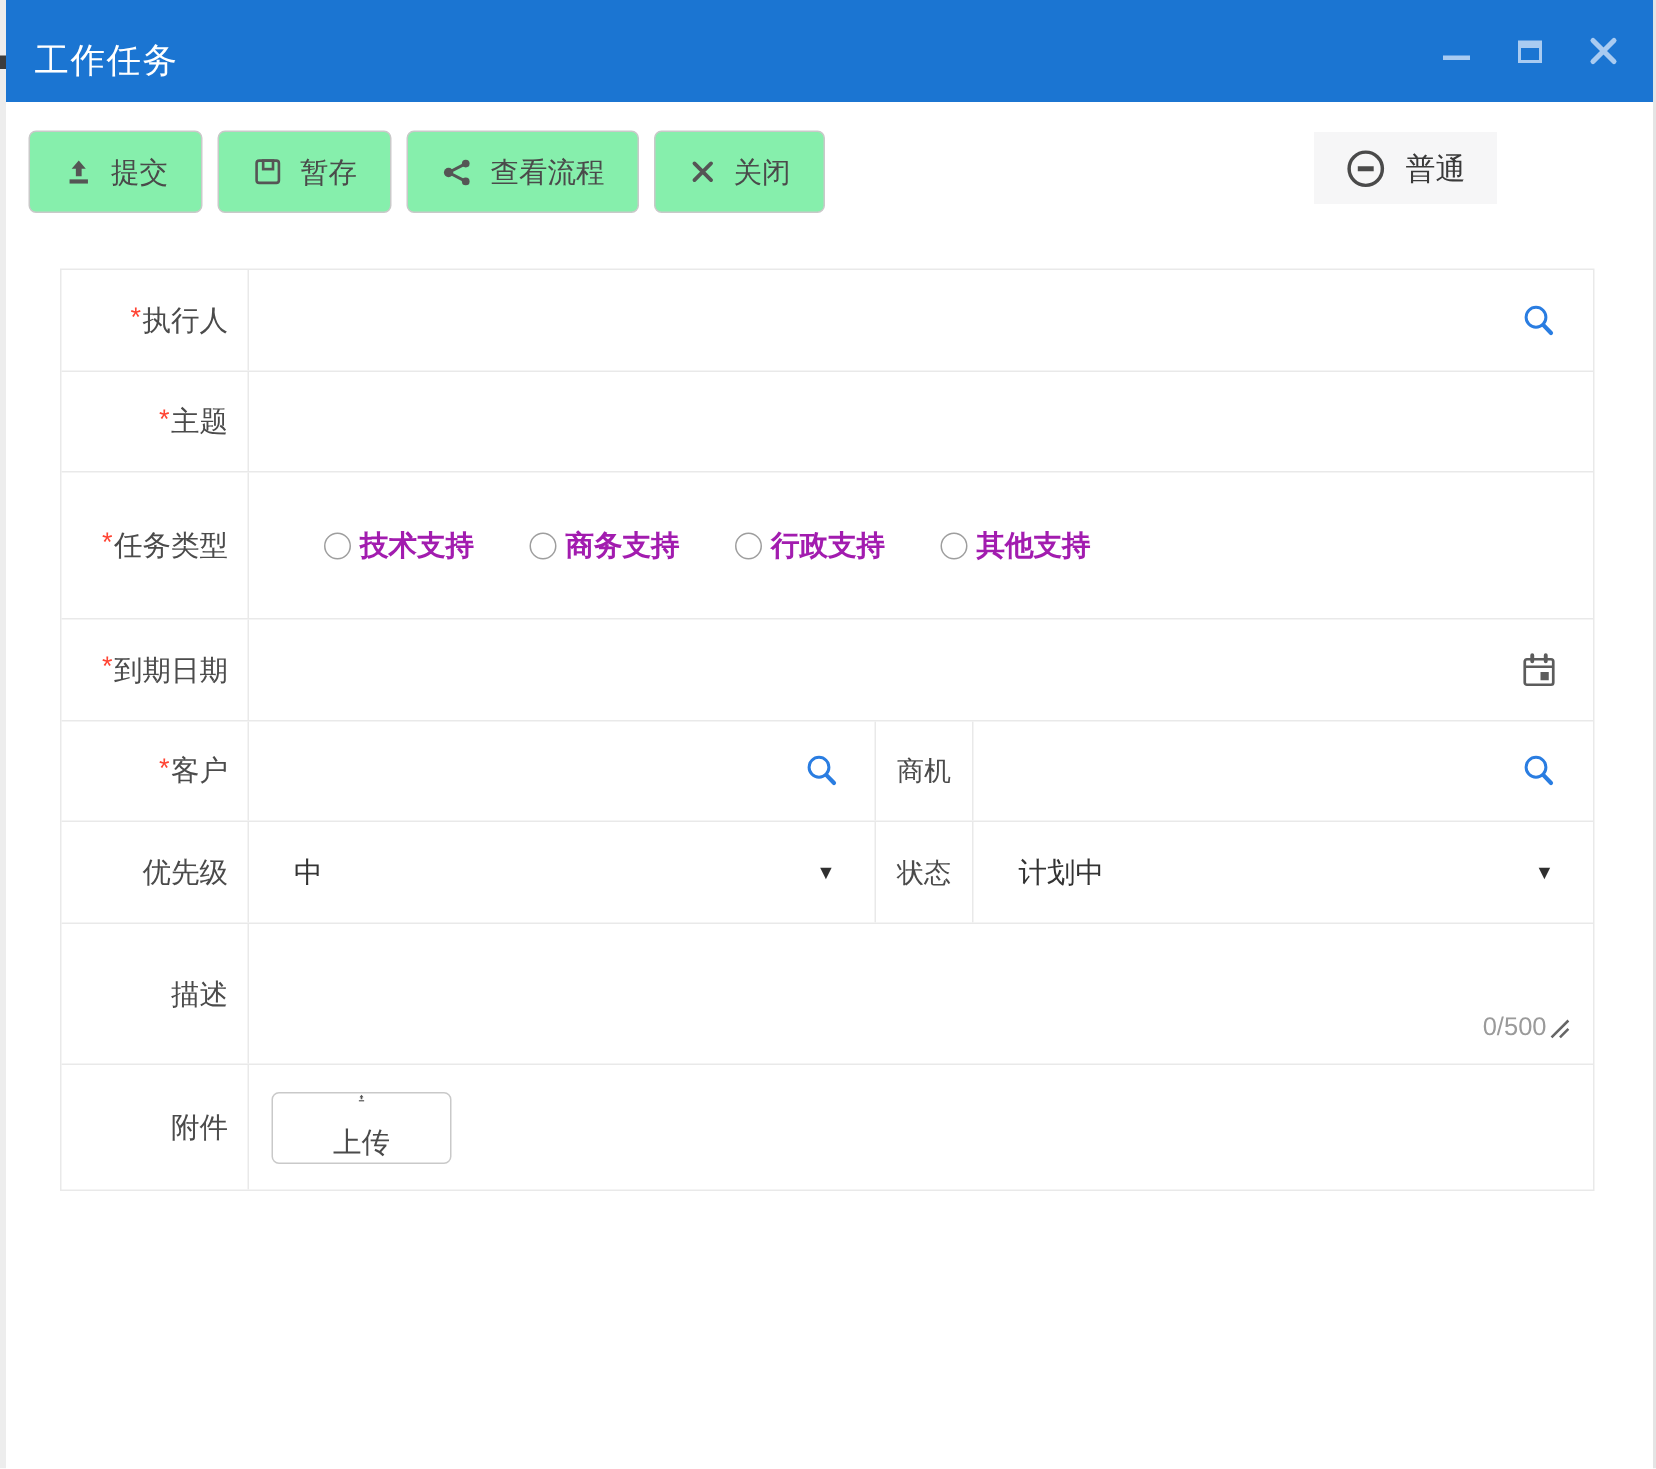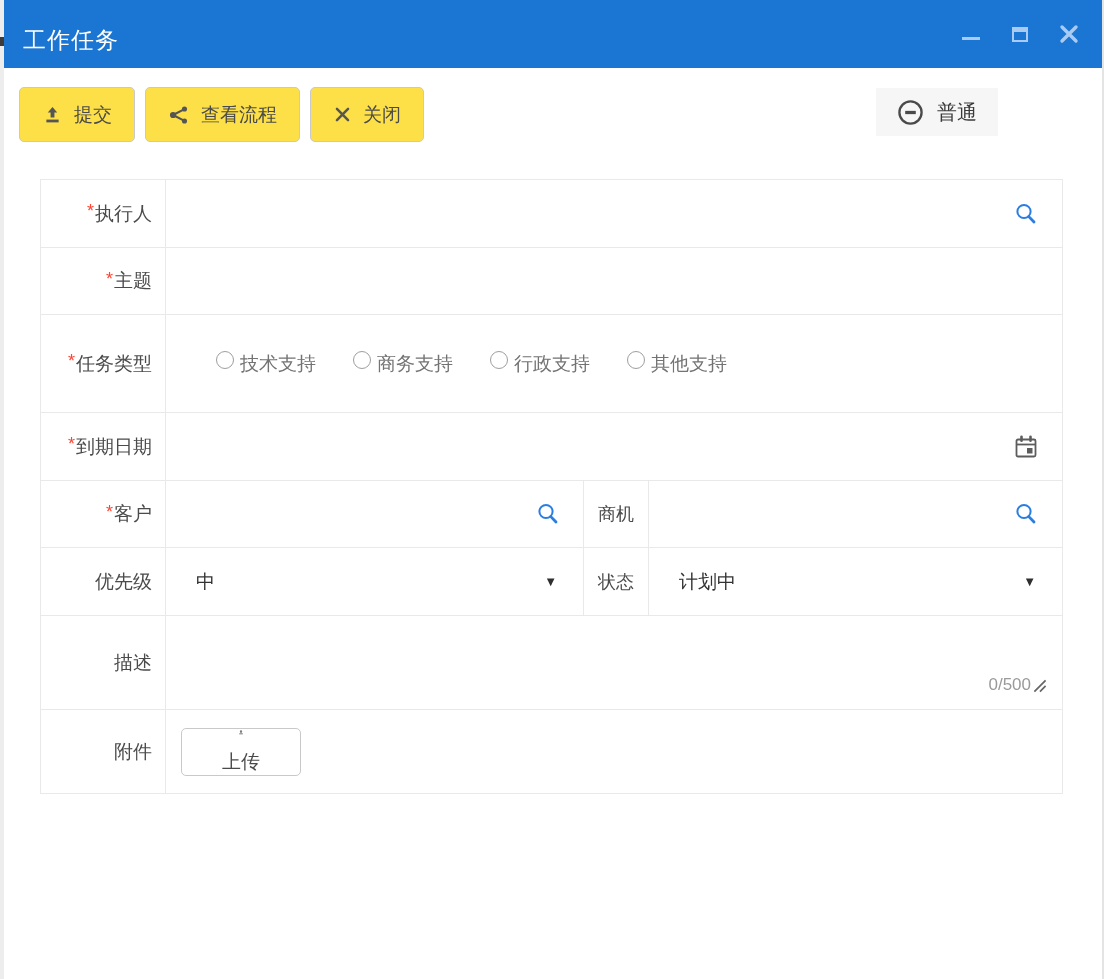--- a/index.html
+++ b/index.html
@@ -14,21 +14,21 @@
   .titlebar { position:relative; margin-left:4px; height:68px; background:#1b75d2; display:flex; align-items:center; padding:0 22px 0 19px; }
   .titlebar .title { color:#ffffff; font-size:23px; letter-spacing:1px;margin-top:12px; }
   .win-controls { margin-left:auto; display:flex; align-items:center; gap:27px; }
   .win-btn { display:flex; align-items:center; justify-content:center; width:22px; height:22px; cursor:pointer; }
   .min-glyph { width:18px; height:3px; background:#a9cbf1; margin-top:8px; }
   .max-glyph { width:16px; height:15px; border:2px solid #a9cbf1; border-top:5px solid #a9cbf1; }
 
   
   .toolbar { display:flex; align-items:flex-start; padding:19px 19px 0 19px; }
   .tb-btn { display:inline-flex; align-items:center; gap:11px; height:55px; padding:0 22px; margin-right:10px;
-            background:#fde047; border:1px solid #c9c9c9; border-radius:5px; font-size:19px; color:#4a4a4a; cursor:pointer; }
+            background:#86efac; border:1px solid #c9c9c9; border-radius:5px; font-size:19px; color:#4a4a4a; cursor:pointer; }
   .tb-btn svg { flex:0 0 auto; }
   .priority-badge { margin-left:auto; margin-right:85px; margin-top:1px; height:48px; display:flex; align-items:center; gap:13px;
                     padding:0 21px; background:#f6f6f7; font-size:20px; color:#3a3a3a; cursor:pointer;justify-content:center; }
 
   
   .form-table { margin:37px 41px 0 40px; width:1023px; border:1px solid #e9e9e9; }
   .row { display:grid; grid-template-columns:125px 1fr; border-bottom:1px solid #e9e9e9; }
   .row:last-child { border-bottom:none; }
   .row.double { grid-template-columns:125px 417px 66px 1fr; }
   .h68 { height:68px; } .h67 { height:67px; } .h98 { height:98px; } .h94 { height:94px; } .h83 { height:83px; }
@@ -36,21 +36,21 @@
                 border-right:1px solid #e9e9e9; font-size:19px; color:#4b4b4b; white-space:nowrap; }
   .req { color:#ff4433; margin-right:1px; font-size:18px; position:relative; top:-2px; }
   .cell-field { position:relative; display:flex; align-items:center; font-size:19px; color:#333; }
   .cell-mid-label { display:flex; align-items:center; justify-content:center; border-left:1px solid #e9e9e9;
                     border-right:1px solid #e9e9e9; font-size:18px; color:#4b4b4b; }
   .icon-right { margin-left:auto; margin-right:23px; display:flex; align-items:center; cursor:pointer; }
   .icon-right.tight { margin-right:22px; }
 
   
   .radio-group { display:flex; align-items:center; gap:37px; padding-left:50px; }
-  .radio-item { display:flex; align-items:flex-start; gap:6px; font-size:19px; color:#737373; cursor:pointer; }
+  .radio-item { display:flex; align-items:center; gap:6px; font-size:19px; color:#a21caf; cursor:pointer;font-weight:bold; }
   .radio-circle { width:18px; height:18px; border:1px solid #9e9e9e; border-radius:50%; background:#fff; flex:0 0 auto; }
 
   
   .select-value { padding-left:30px; }
   .select-arrow { margin-left:auto; margin-right:26px; font-size:13px; color:#2f2f2f; cursor:pointer; }
 
   
   .desc-cell { position:relative; }
   .desc-counter { position:absolute; right:15px; bottom:16px; display:flex; align-items:flex-end; gap:1px; }
   .counter-text { color:#9a9a9a; font-size:17px; line-height:1; }
@@ -86,20 +86,27 @@
 
   <div class="toolbar">
     <button class="tb-btn">
       <svg width="21" height="21" viewBox="0 0 24 24">
         <path d="M12 3.5 L17.4 9.8 H14.2 V15.5 H9.8 V9.8 H6.6 Z" fill="#555"></path>
         <rect x="5" y="17.8" width="14" height="3.2" fill="#555"></rect>
       </svg>
       <span>提交</span>
     </button>
     <button class="tb-btn">
+      <svg width="21" height="21" viewBox="0 0 24 24" fill="none" stroke="#555" stroke-width="2">
+        <rect x="3.5" y="3.5" width="17" height="17" rx="2"></rect>
+        <rect x="8.5" y="3.5" width="7.5" height="6.5"></rect>
+      </svg>
+      <span>暂存</span>
+    </button>
+    <button class="tb-btn">
       <svg width="22" height="22" viewBox="0 0 24 24">
         <path d="M5.5 12 L18 5.5 M5.5 12 L18 18.5" stroke="#555" stroke-width="2.2" fill="none"></path>
         <circle cx="5.5" cy="12" r="3.4" fill="#555"></circle>
         <circle cx="18" cy="5.5" r="2.8" fill="#555"></circle>
         <circle cx="18" cy="18.5" r="2.8" fill="#555"></circle>
       </svg>
       <span>查看流程</span>
     </button>
     <button class="tb-btn">
       <svg width="19" height="19" viewBox="0 0 24 24">

